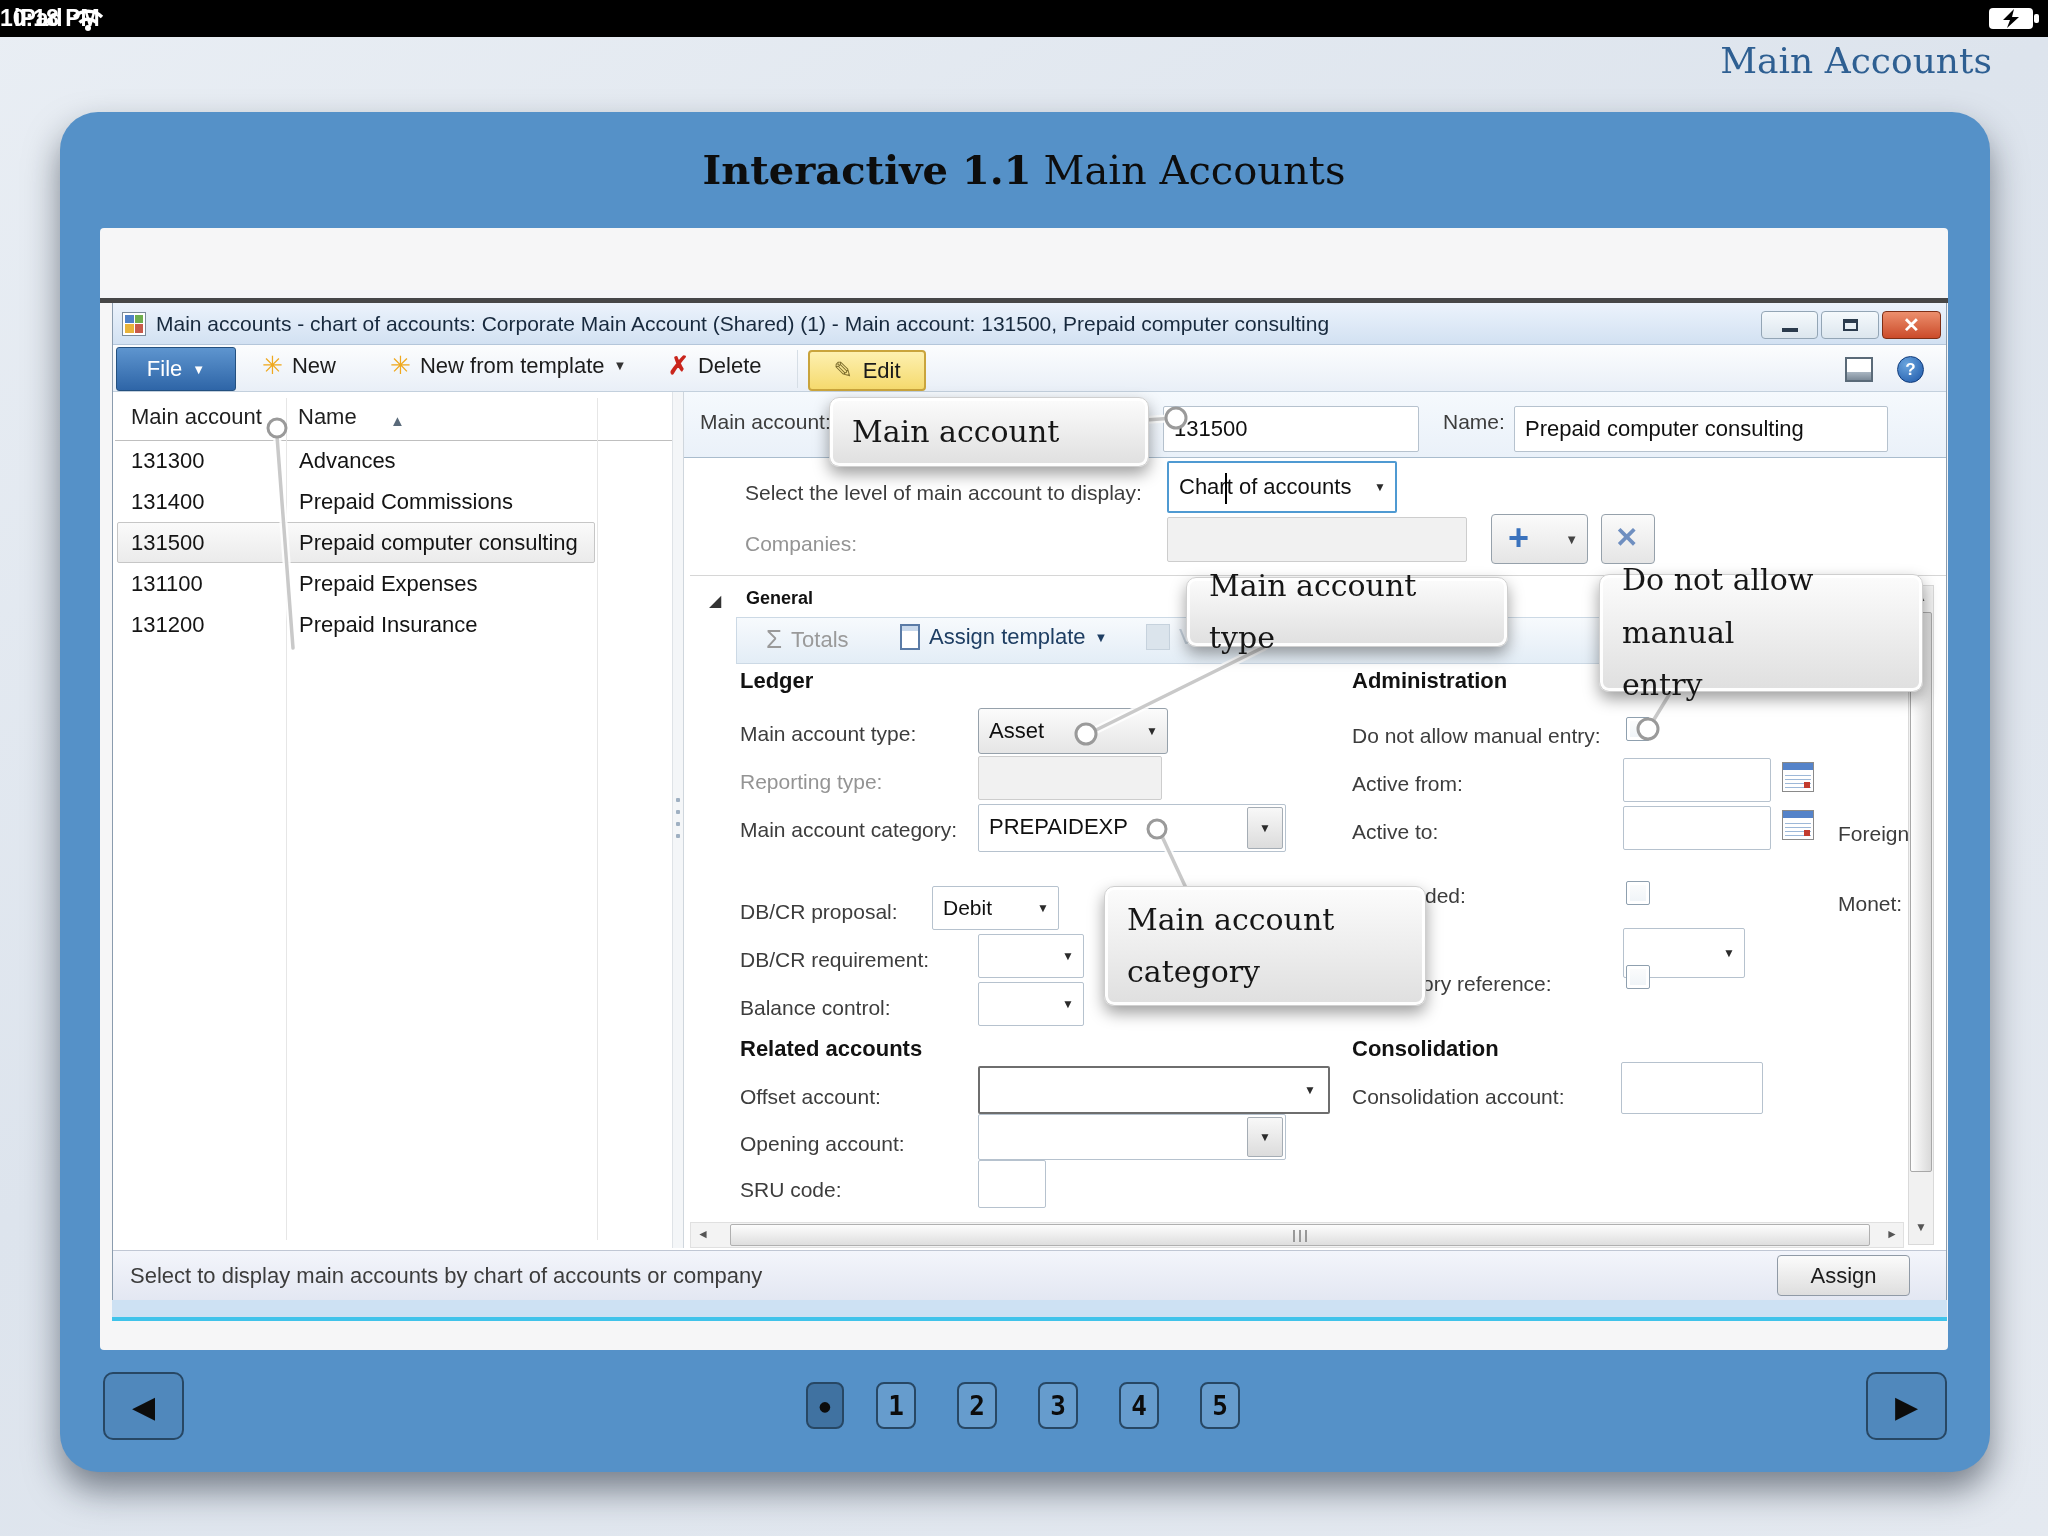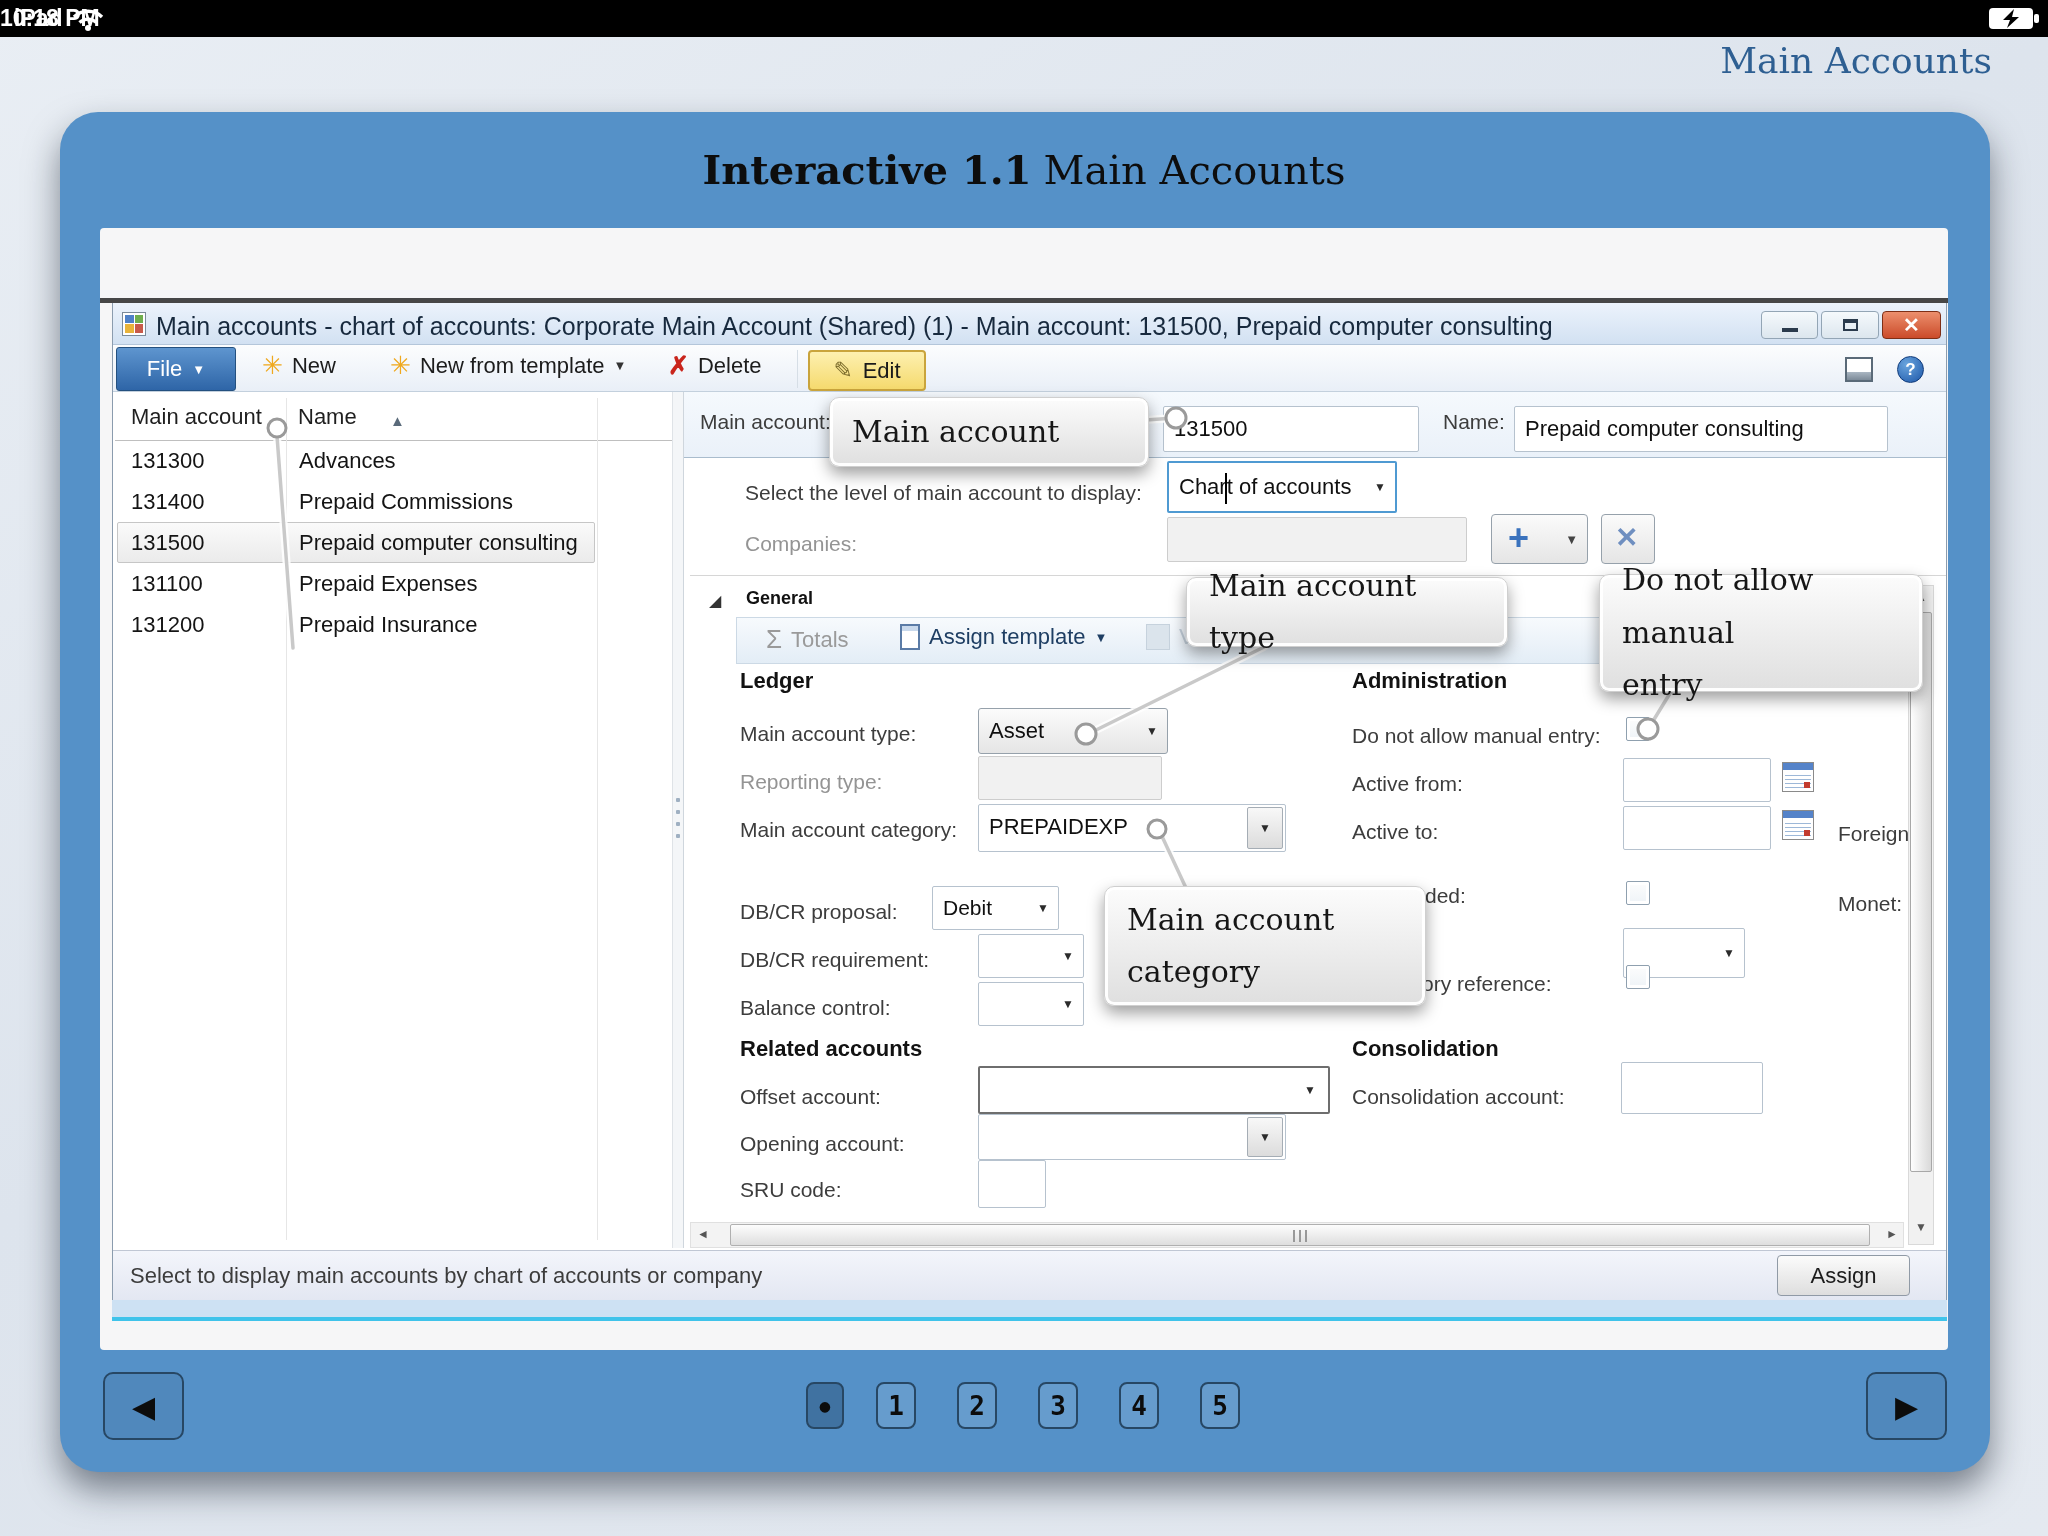--- a/index.html
+++ b/index.html
@@ -18,21 +18,21 @@
   .corner-title{position:absolute;top:40px;right:56px;font:36px "DejaVu Serif",serif;color:#2e5f92}
   .heading{position:absolute;left:0;top:146px;width:2048px;text-align:center;color:#0d0d0d;
     font:40px "DejaVu Serif",serif}
   .heading .hb{font-weight:bold;margin-right:12px}
   .frame{position:absolute;left:100px;top:228px;width:1848px;height:1122px;background:#f6f6f7;border-radius:4px}
   .darkline{position:absolute;left:100px;top:298px;width:1848px;height:5px;background:#474747}
   
   .win{position:absolute;left:112px;top:303px;width:1835px;height:997px;background:#fff;border:1px solid #8b9cae}
   .titlebar{position:absolute;left:113px;top:303px;width:1833px;height:42px;
     background:linear-gradient(#ecf3fc,#d2e1f2);border-bottom:1px solid #b4c6da}
-  .title-text{position:absolute;left:156px;top:312px;font-size:25px;color:#17293d;white-space:nowrap;width:1560px;overflow:hidden}
+  .title-text{position:absolute;left:156px;top:312px;font-size:21px;color:#17293d;white-space:nowrap;width:1560px;overflow:hidden}
   .winbtn{position:absolute;top:311px;height:28px;border-radius:4px;border:1px solid #93a5b5;
     background:linear-gradient(#f5f9fc,#dce6ee)}
   .winbtn .bar{position:absolute;left:50%;top:16px;width:16px;height:4px;margin-left:-8px;background:#2b3b4d}
   .winbtn .box{position:absolute;left:50%;top:7px;width:15px;height:12px;margin-left:-7px;border:2px solid #2b3b4d;border-top-width:4px}
   .winbtn.close{background:linear-gradient(#ec8f6d,#cb4b2a);border-color:#7e2f16;color:#fff;
     font-weight:bold;font-size:20px;text-align:center;line-height:26px}
   .toolbar{position:absolute;left:113px;top:345px;width:1833px;height:47px;
     background:linear-gradient(#fcfdfe,#e9eff7);border-bottom:1px solid #c3d0dd}
   .tbitem{position:absolute;top:351px;display:flex;align-items:center;gap:9px;font-size:22px;color:#1c1c1c;white-space:nowrap}
   .star{color:#efa91f;font-size:25px}

